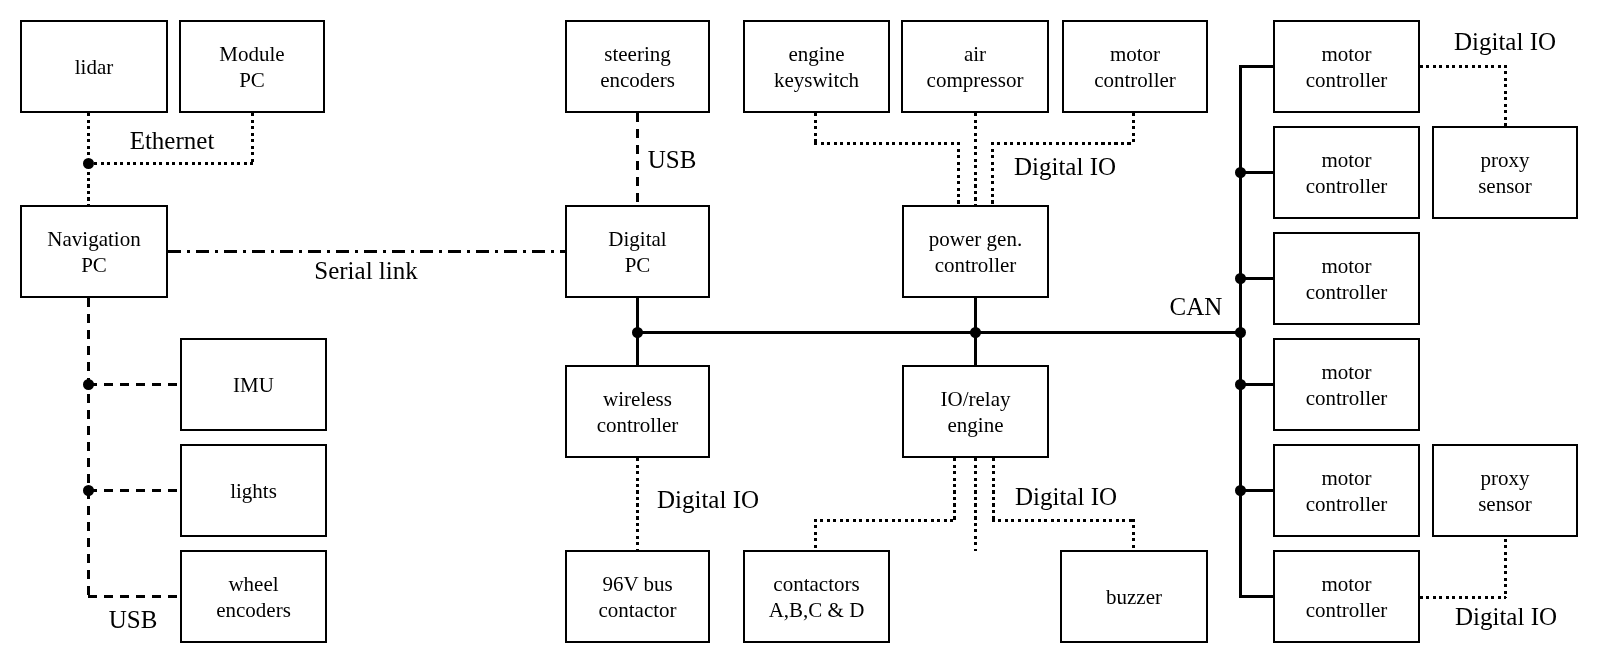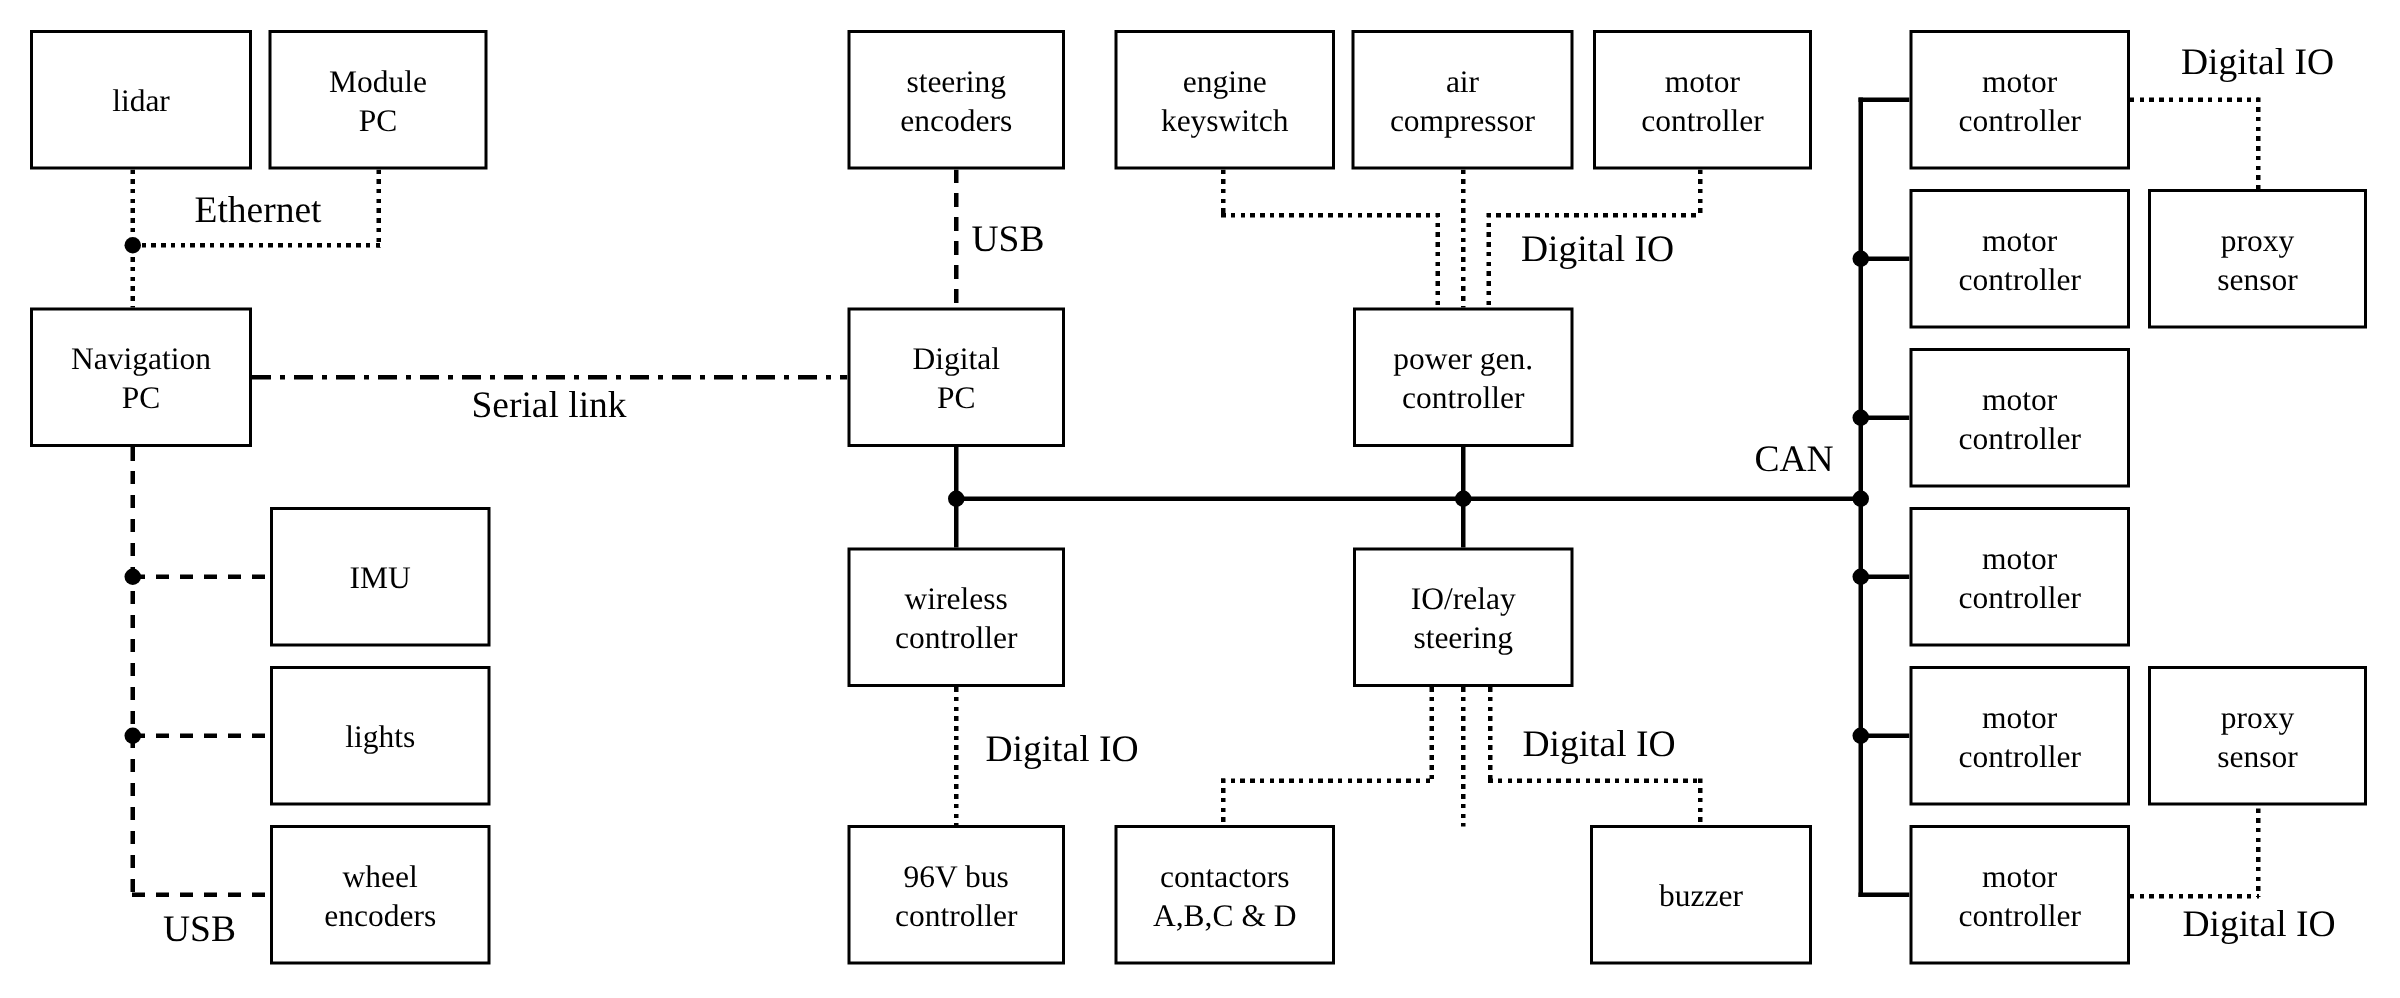--- a/index.html
+++ b/index.html
@@ -120,42 +120,42 @@
   <div class="box" style="left:565px;top:205px;width:145px;height:93px">
       <span class="box-label">Digital
 PC</span>
     </div>
   <div class="box" style="left:565px;top:365px;width:145px;height:93px">
       <span class="box-label">wireless
 controller</span>
     </div>
   <div class="box" style="left:565px;top:550px;width:145px;height:93px">
       <span class="box-label">96V bus
-controller</span>
+contactor</span>
     </div>
 
   <div class="box" style="left:743px;top:20px;width:147px;height:93px">
       <span class="box-label">engine
 keyswitch</span>
     </div>
   <div class="box" style="left:901px;top:20px;width:148px;height:93px">
       <span class="box-label">air
 compressor</span>
     </div>
   <div class="box" style="left:1062px;top:20px;width:146px;height:93px">
       <span class="box-label">motor
 controller</span>
     </div>
   <div class="box" style="left:902px;top:205px;width:147px;height:93px">
       <span class="box-label">power gen.
 controller</span>
     </div>
   <div class="box" style="left:902px;top:365px;width:147px;height:93px">
       <span class="box-label">IO/relay
-steering</span>
+engine</span>
     </div>
   <div class="box" style="left:743px;top:550px;width:147px;height:93px">
       <span class="box-label">contactors
 A,B,C &amp; D</span>
     </div>
   <div class="box" style="left:1060px;top:550px;width:148px;height:93px">
       <span class="box-label">buzzer</span>
     </div>
 
   <div class="box" style="left:1273px;top:20px;width:147px;height:93px">

